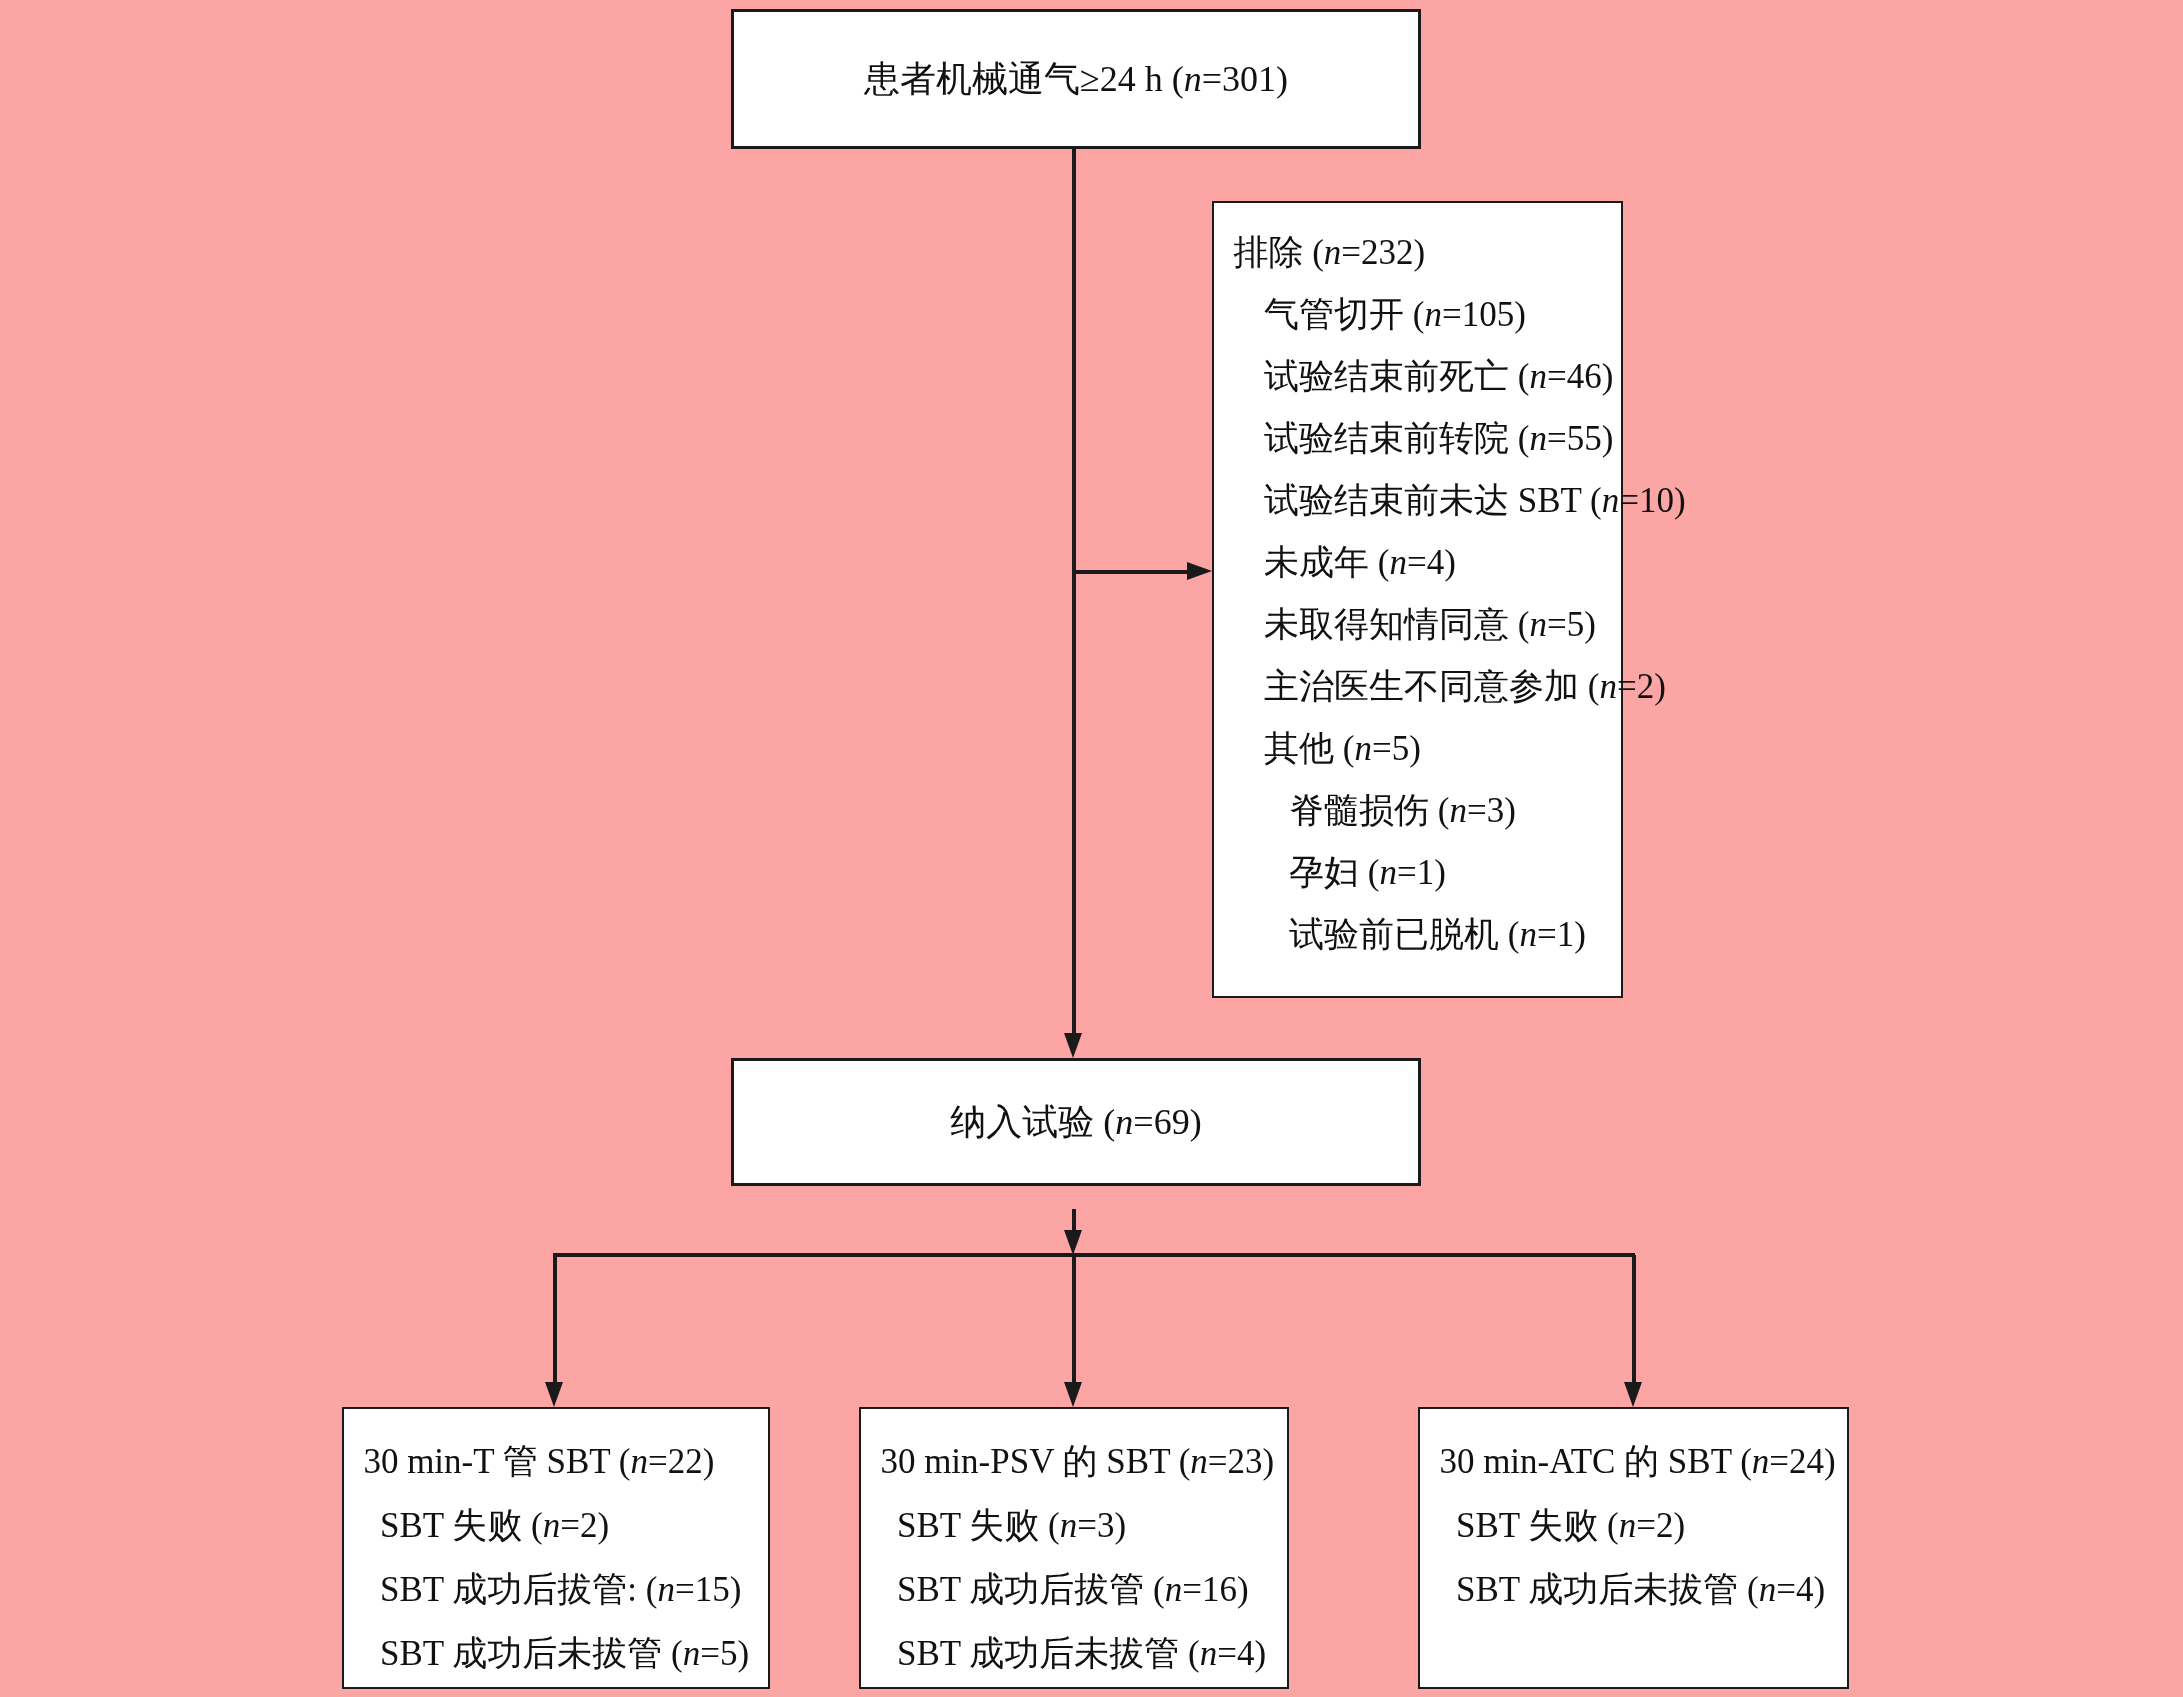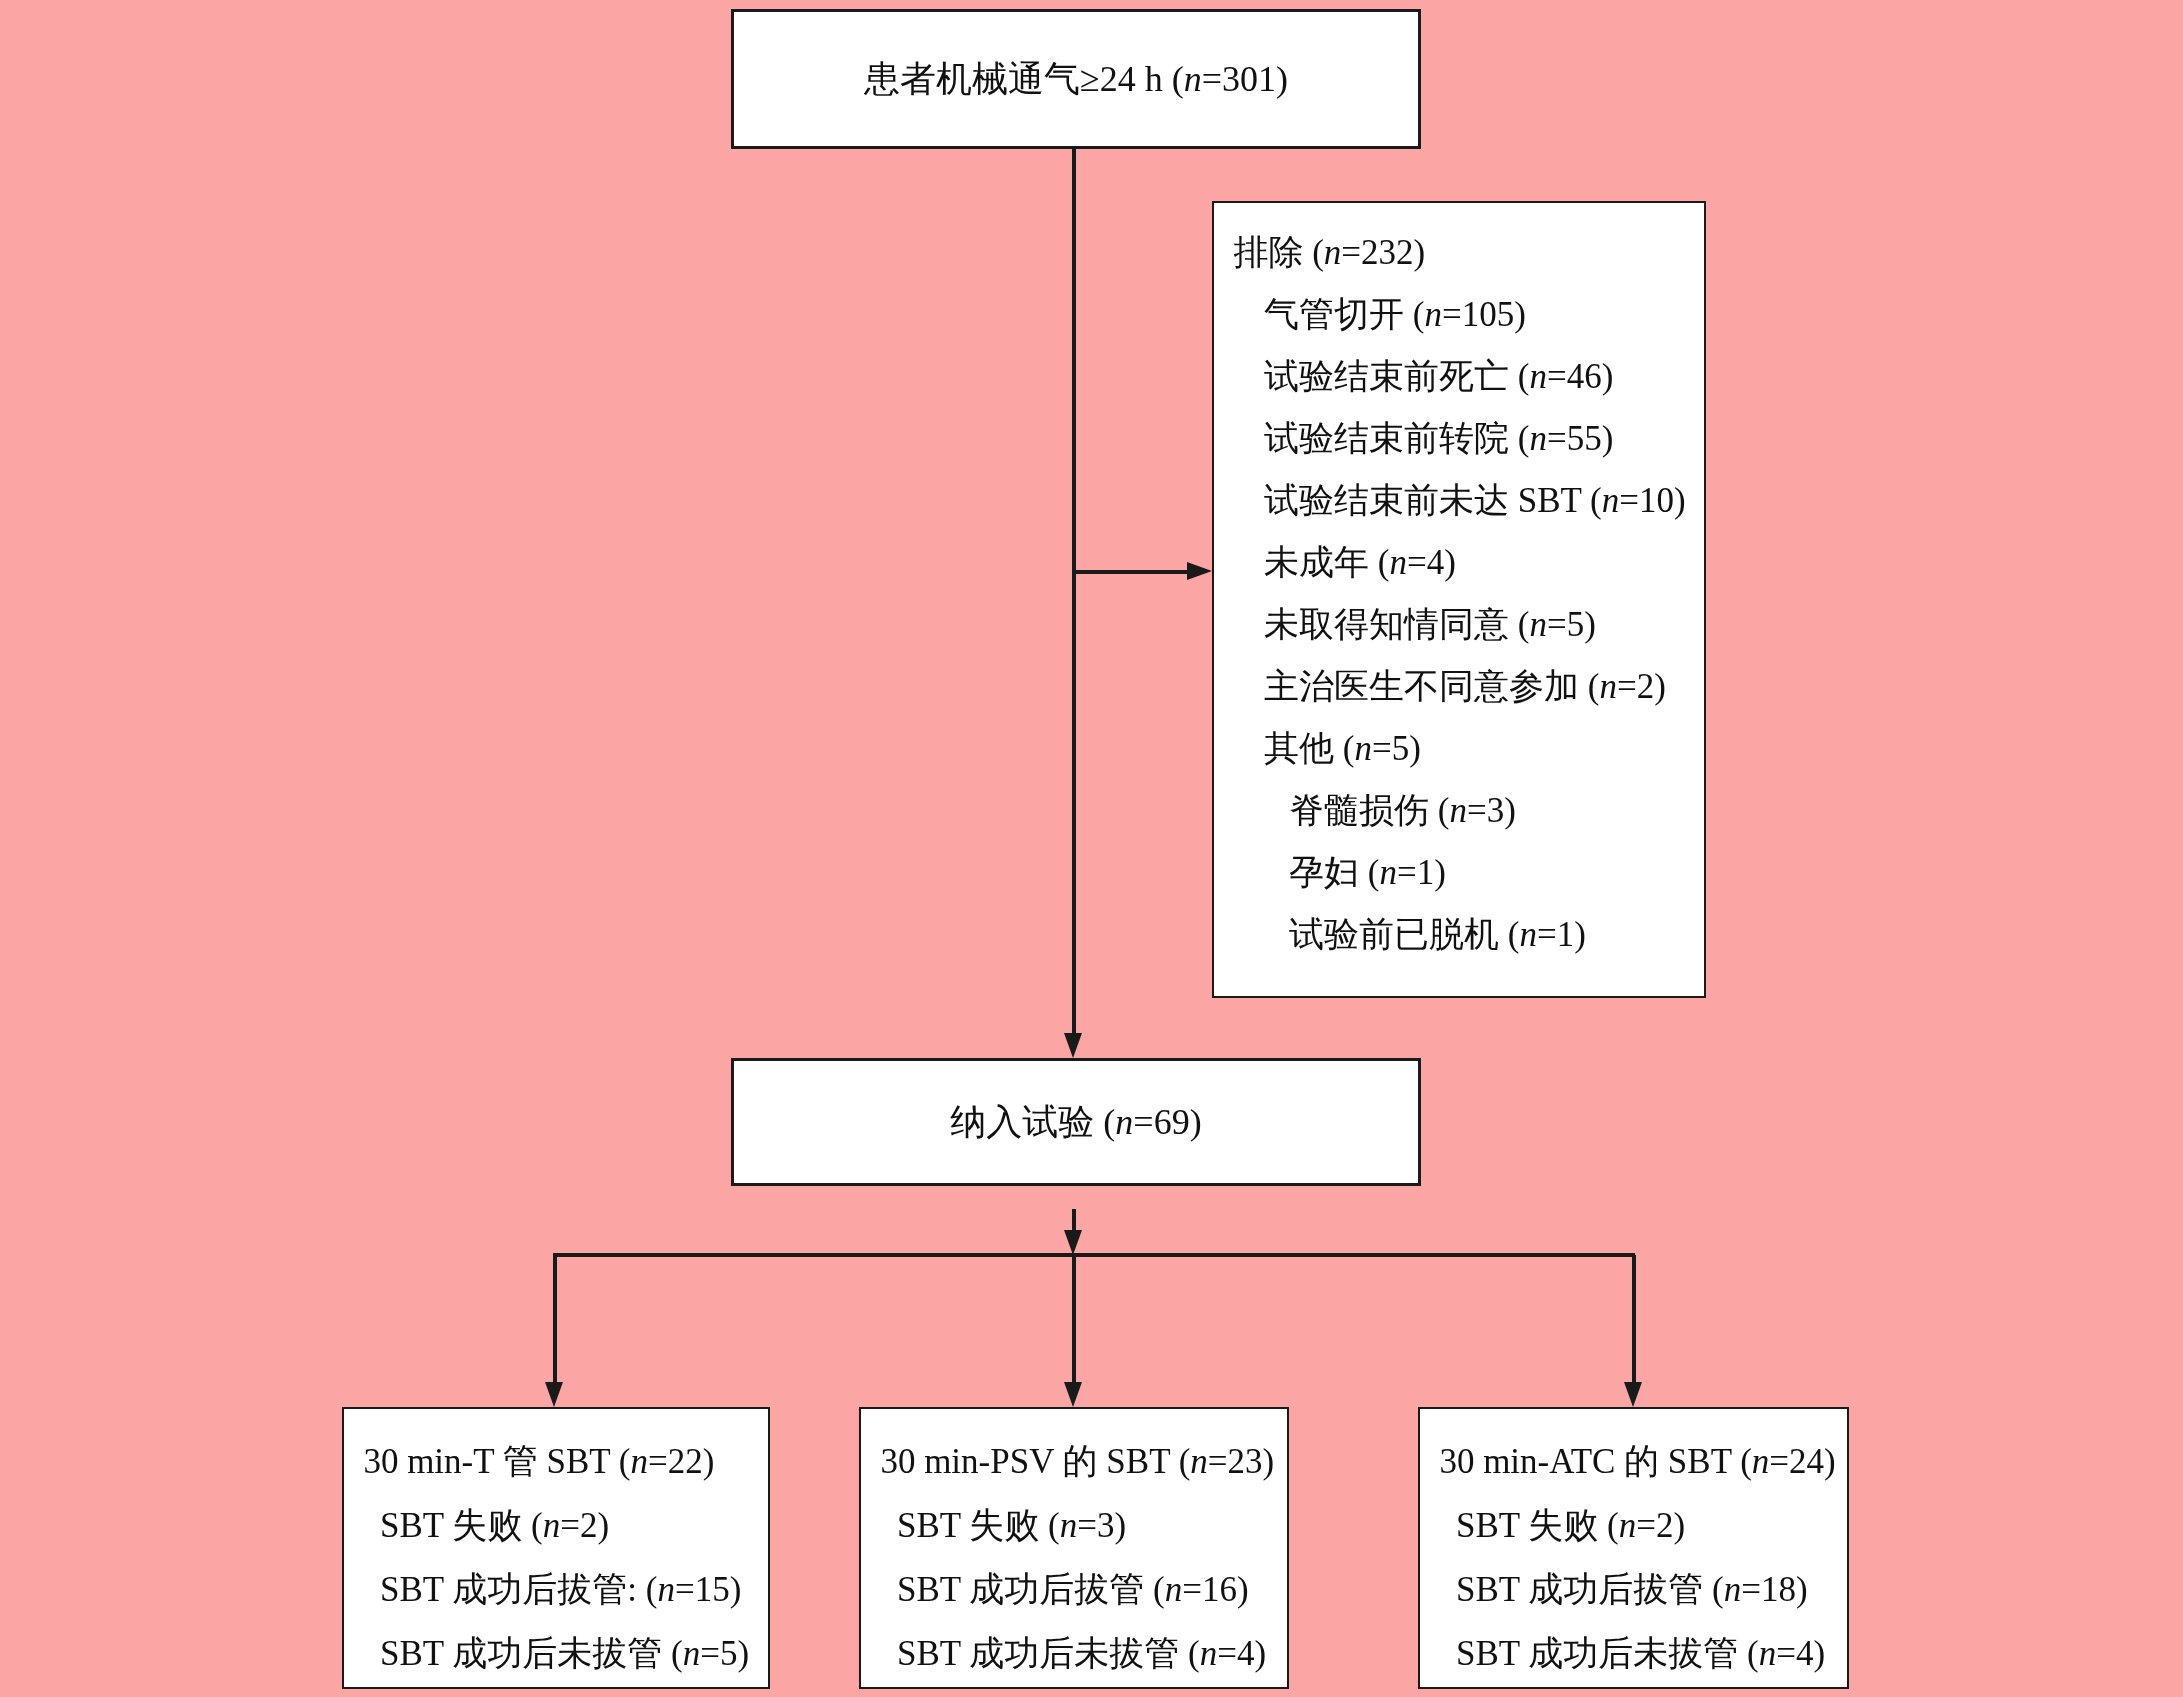--- a/index.html
+++ b/index.html
@@ -84,21 +84,21 @@
   <div class="box thick" style="left:731px; top:9px; width:690px; height:140px;">
     <div class="center-label">患者机械通气≥24 h (<i>n</i>=301)</div>
   </div>
 
   <div class="vline" style="left:1072px; top:149px; height:885px;"></div>
   <div class="arrow-down" style="left:1064px; top:1033px;"></div>
 
   <div class="hline" style="left:1074px; top:570px; width:113px;"></div>
   <div class="arrow-right" style="left:1187px; top:562px;"></div>
 
-  <div class="box" style="left:1212px; top:201px; width:494px; height:797px;">
+  <div class="box" style="left:1212px; top:201px; width:411px; height:797px;">
     <div class="exclusion-content">
       <div class="flow-line">排除 (<i>n</i>=232)</div>
       <div id="exclusion-items">
           <div class="flow-line indent-1">气管切开 (<i>n</i>=105)</div>
           <div class="flow-line indent-1">试验结束前死亡 (<i>n</i>=46)</div>
           <div class="flow-line indent-1">试验结束前转院 (<i>n</i>=55)</div>
           <div class="flow-line indent-1">试验结束前未达 SBT (<i>n</i>=10)</div>
           <div class="flow-line indent-1">未成年 (<i>n</i>=4)</div>
           <div class="flow-line indent-1">未取得知情同意 (<i>n</i>=5)</div>
           <div class="flow-line indent-1">主治医生不同意参加 (<i>n</i>=2)</div>
@@ -142,19 +142,18 @@
     <div class="flow-line arm-sub">SBT 失败 (<i>n</i>=3)</div>
         <div class="flow-line arm-sub">SBT 成功后拔管 (<i>n</i>=16)</div>
         <div class="flow-line arm-sub">SBT 成功后未拔管 (<i>n</i>=4)</div>
       </div>
   </div>
 
   <div class="box arm-box" style="left:1418px; top:1407px; width:431px; height:282px;">
     <div class="arm-content">
       <div class="flow-line">30 min-ATC 的 SBT (<i>n</i>=24)</div>
     <div class="flow-line arm-sub">SBT 失败 (<i>n</i>=2)</div>
-        <div class="flow-line arm-sub">SBT 成功后拔管 (<i>n</i>=18)</div>
         <div class="flow-line arm-sub">SBT 成功后未拔管 (<i>n</i>=4)</div>
       </div>
   </div>
 
 </div>
 
 
 </body></html>

